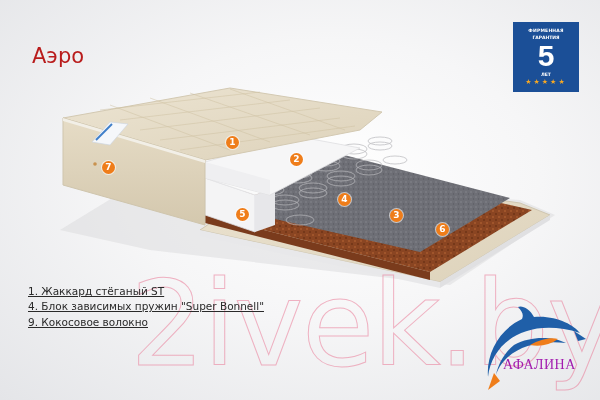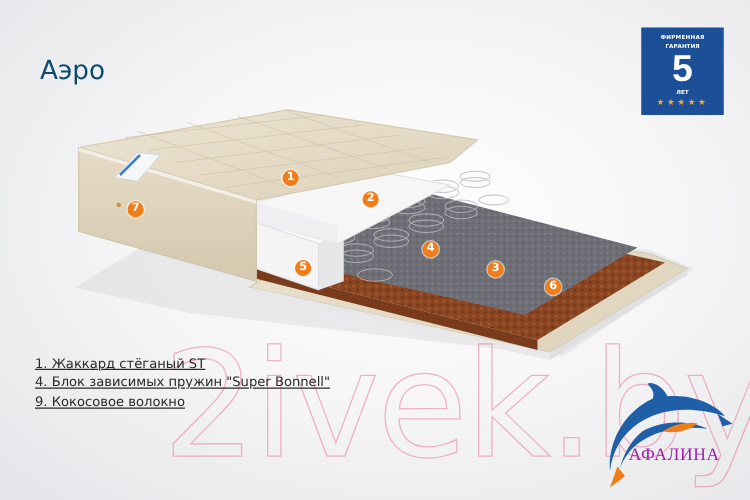--- a/index.html
+++ b/index.html
@@ -3,21 +3,21 @@
 <meta charset="utf-8">
 <style>
   html, body { margin: 0; padding: 0; }
   body {
     width: 600px; height: 400px; overflow: hidden; position: relative;
     background: radial-gradient(ellipse at 55% 45%, #ffffff 0%, #f6f6f7 45%, #e4e5e8 100%);
     font-family: "DejaVu Sans", sans-serif;
   }
   .title {
     position: absolute; left: 32px; top: 44px;
-    font-size: 21px; color: #0c4a6e; font-family: "DejaVu Sans", sans-serif;
+    font-size: 21px; color: #b91c1c; font-family: "DejaVu Sans", sans-serif;
   }
   .badge {
     position: absolute; left: 513px; top: 22px; width: 66px; height: 70px;
     background: #1b4f97; color: #fff; text-align: center;
   }
   .badge .l1 { font-size: 4.5px; font-weight: bold; margin-top: 6px; letter-spacing: 0.2px; }
   .badge .l2 { font-size: 4.5px; font-weight: bold; margin-top: 2px; }
   .badge .num { font-size: 30px; font-weight: bold; line-height: 30px; margin-top: 1px; font-family: "Liberation Sans", sans-serif; }
   .badge .yrs { font-size: 4.5px; font-weight: bold; margin-top: 1px; }
   .badge .stars { font-size: 7px; color: #f7a823; letter-spacing: 2px; margin-top: 1px; }

